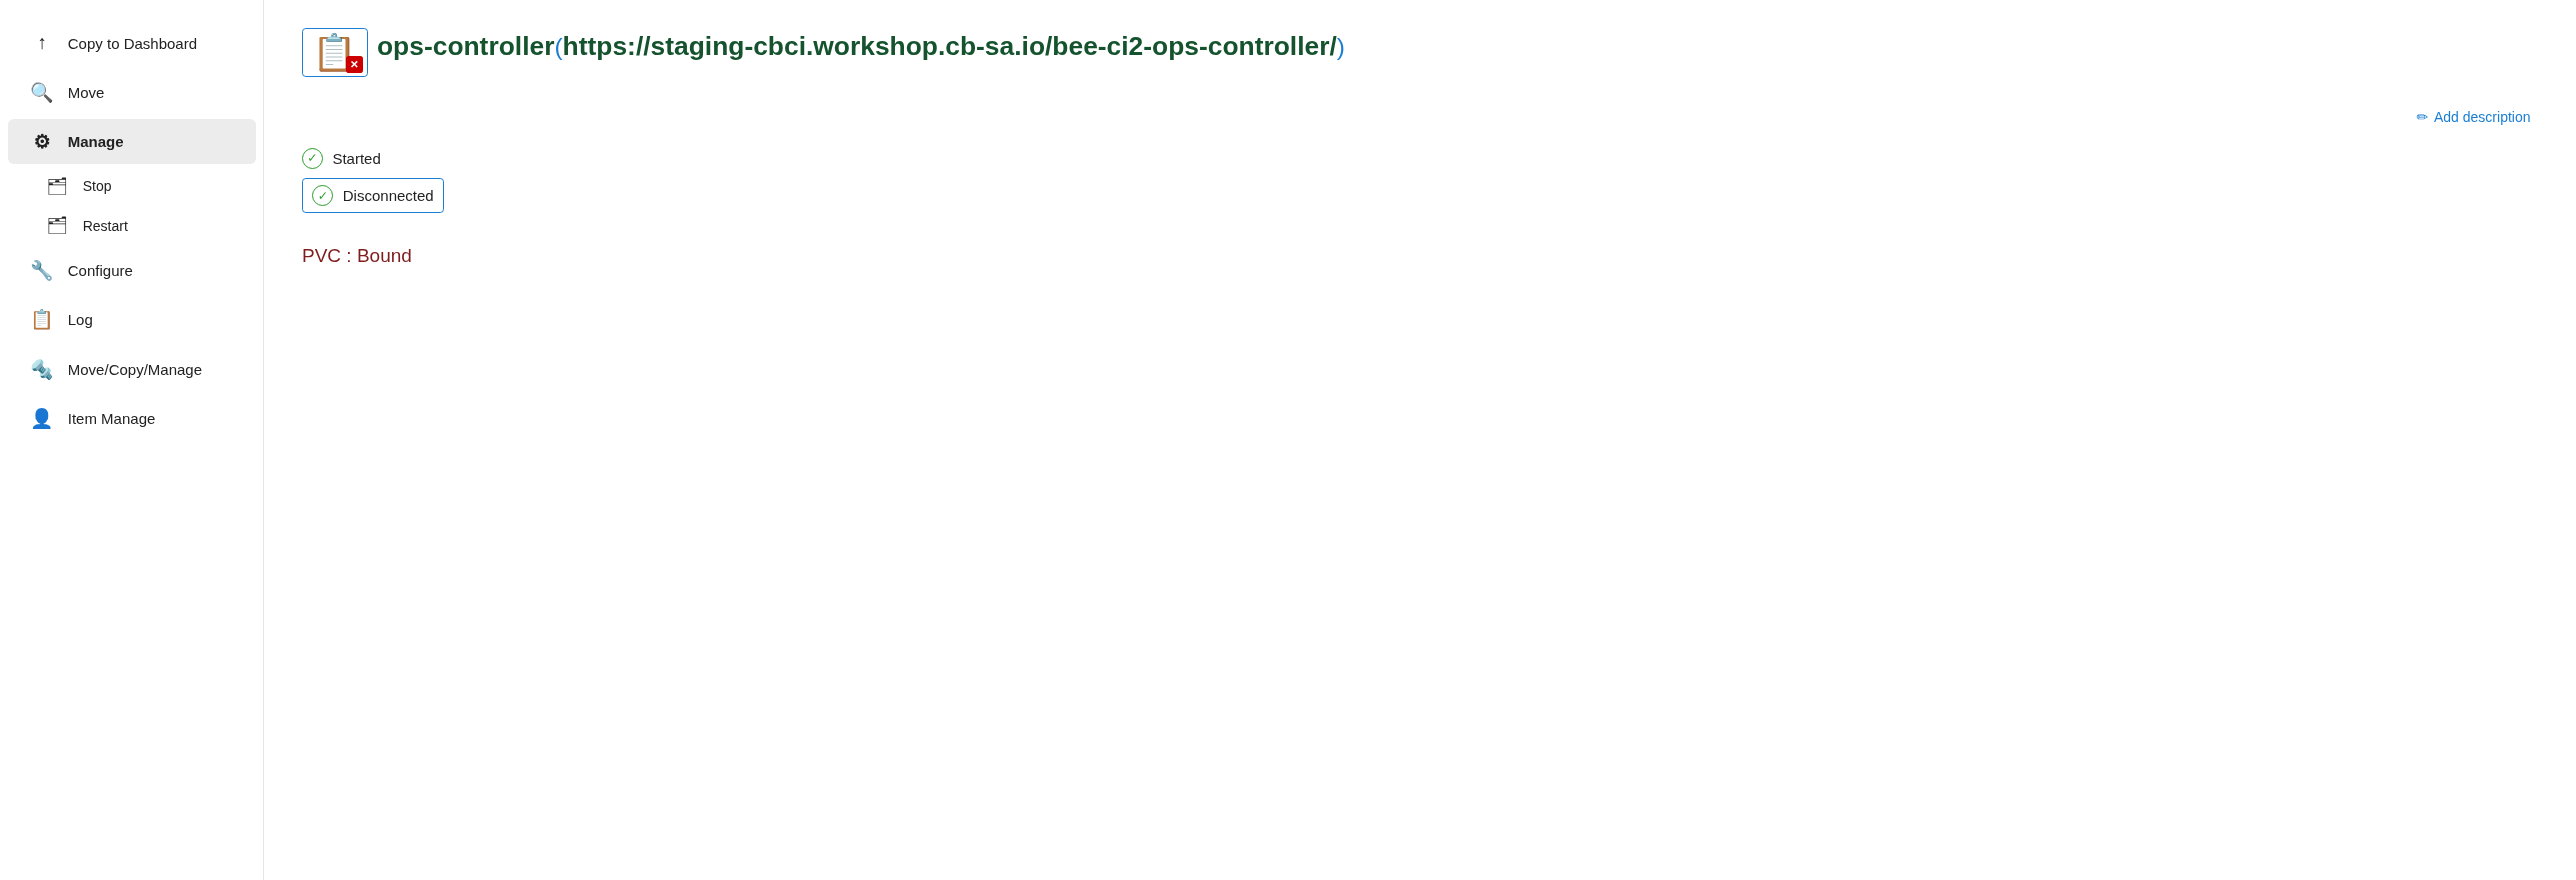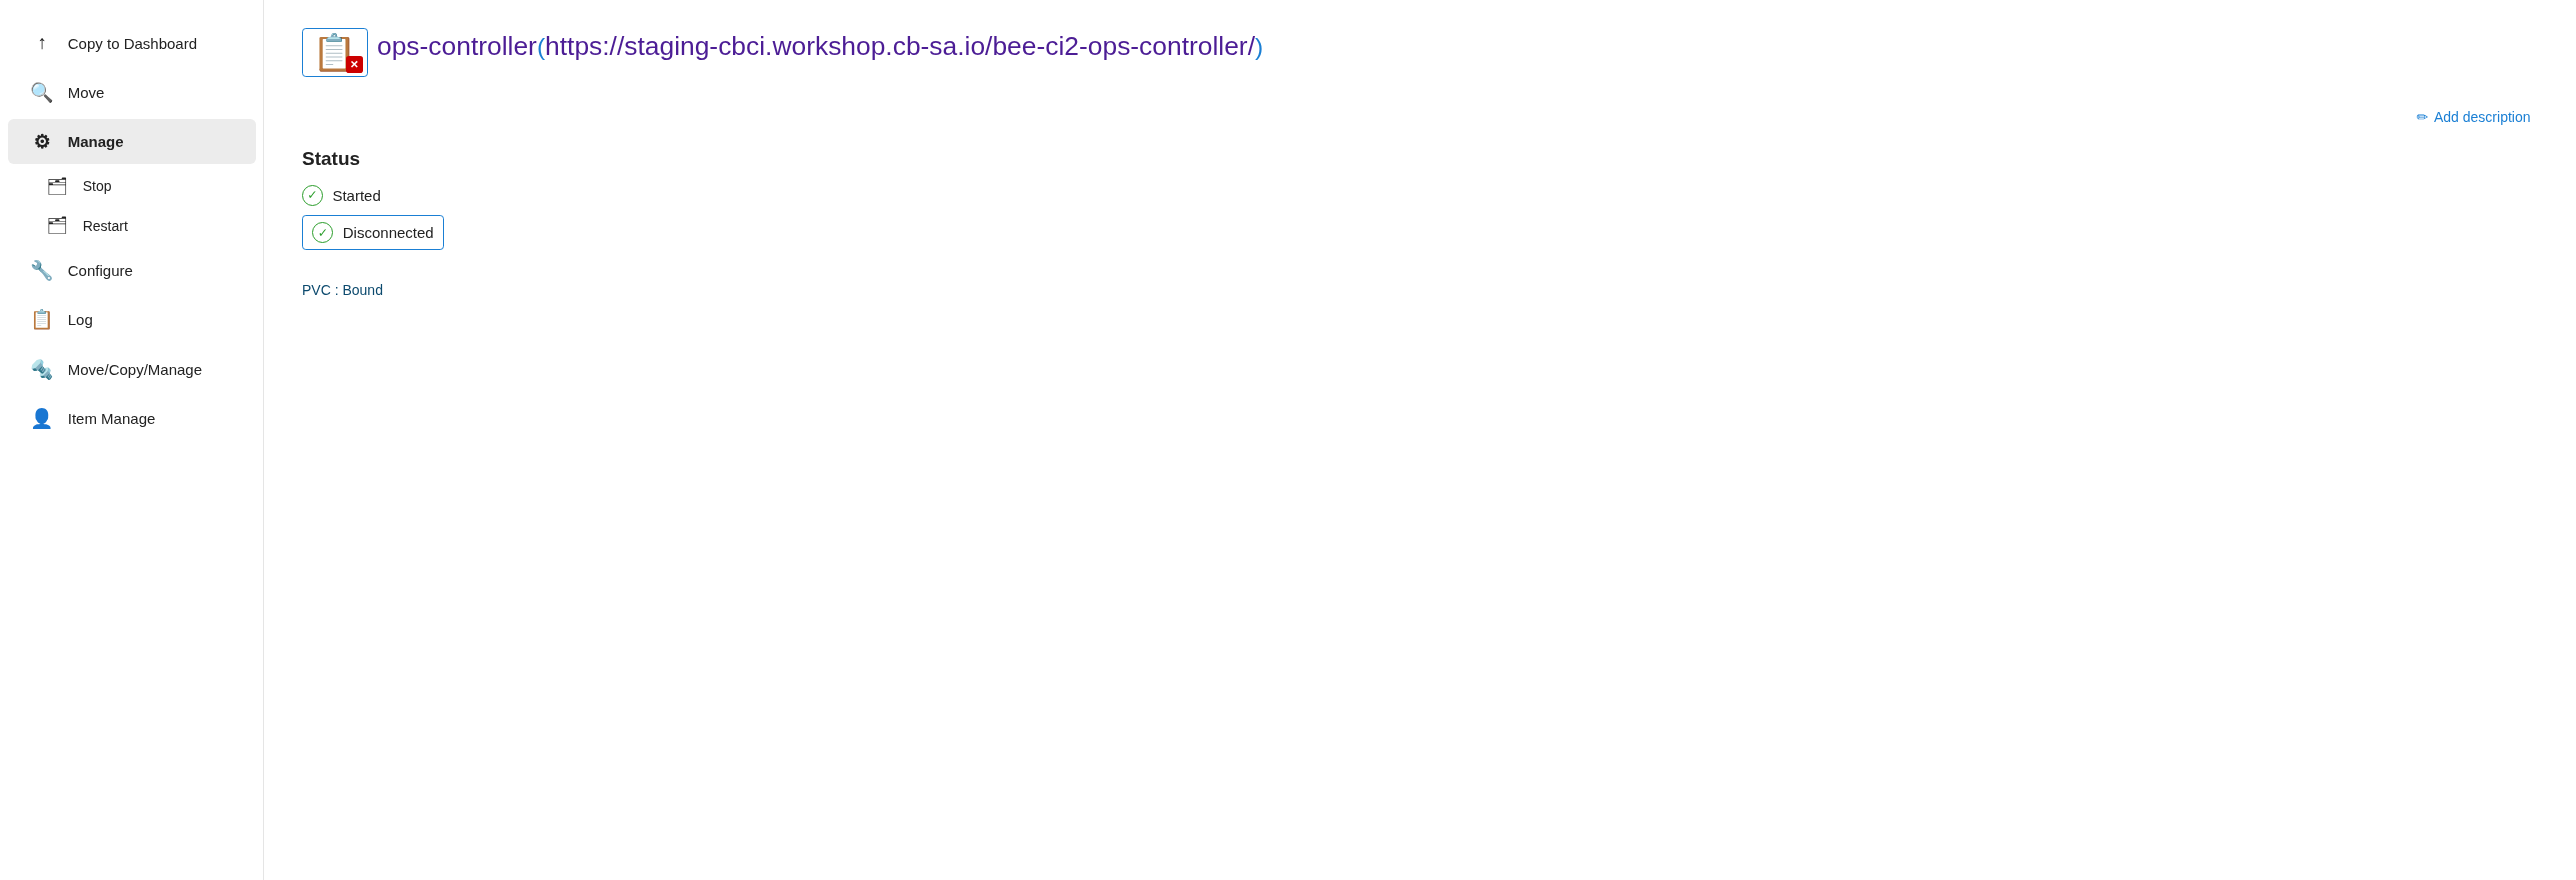--- a/index.html
+++ b/index.html
@@ -96,23 +96,23 @@
       background: #cc0000;
       border-radius: 2.8px;
       display: flex;
       align-items: center;
       justify-content: center;
       color: white;
       font-size: 10.4px;
       font-weight: bold;
     }
     .controller-name-link {
-      color: #4c1d95;
+      color: #14532d;
       font-size: 26.4px;
-      font-weight: 400;
+      font-weight: 700;
       text-decoration: none;
     }
     .controller-url {
       color: #1a7fd4;
       font-size: 24.5px;
       word-break: break-all;
       line-height: 1.4;
     }
 
     
@@ -161,22 +161,22 @@
       align-items: center;
       justify-content: center;
       color: #2a9d2a;
       font-size: 12.3px;
       flex-shrink: 0;
     }
     .backend-status-section {
       margin-top: 22.6px;
     }
     .backend-item {
-      font-size: 14px;
-      color: #0c4a6e;
+      font-size: 19px;
+      color: #7f1d1d;
       margin-bottom: 9.4px;
     }
   </style>
 </head>
 <body>
 
 <nav class="sidebar">
   <div class="sidebar-item">
     <span class="sidebar-icon">↑</span>
     <span>Copy to Dashboard</span>
@@ -232,21 +232,20 @@
 
   
   <div class="add-description-row">
     <button class="add-description-btn">
       <span>✏</span>
       <span>Add description</span>
     </button>
   </div>
 
   
-  <div class="section-title">Status</div>
 
   <div class="status-item">
     <div class="status-check-green">
       <span>✓</span>
     </div>
     <span>Started</span>
   </div>
 
   <div class="status-item highlighted">
     <div class="status-check-green">

